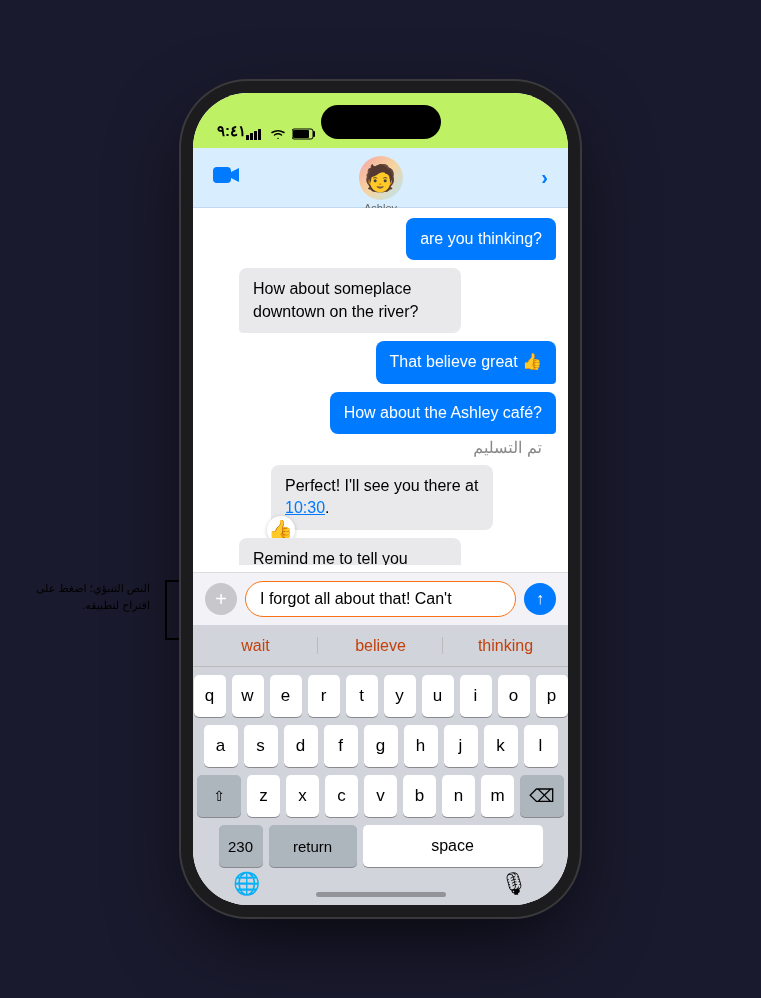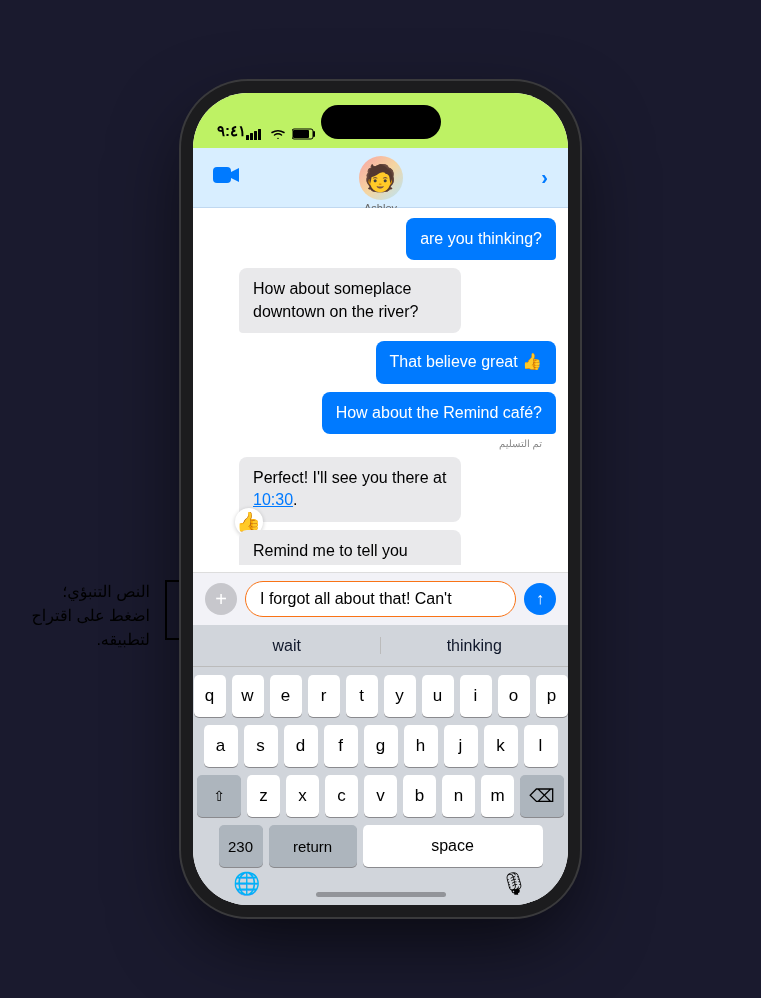--- a/index.html
+++ b/index.html
@@ -22,21 +22,21 @@
       align-items: center;
     }
 
     .annotation {
       position: absolute;
       left: 20px;
       top: 580px;
       text-align: right;
       direction: rtl;
       color: #000;
-      font-size: 16px;
+      font-size: 11px;
       line-height: 1.5;
       width: 130px;
     }
 
     .bracket {
       position: absolute;
       left: 165px;
       top: 580px;
       width: 20px;
       height: 60px;
@@ -217,21 +217,21 @@
     }
 
     .bubble.outgoing {
       background: #007aff;
       color: #fff;
       border-bottom-right-radius: 4px;
     }
 
     .delivered-text {
       text-align: right;
-      font-size: 10px;
+      font-size: 16px;
       color: #888;
       padding-right: 14px;
       margin-top: -4px;
     }
 
     .tapback {
       position: absolute;
       bottom: -14px;
       left: -4px;
       font-size: 20px;
@@ -312,21 +312,21 @@
       display: flex;
       align-items: center;
       justify-content: space-around;
       border-bottom: 1px solid #bbb;
     }
 
     .pred-word {
       flex: 1;
       text-align: center;
       font-size: 16px;
-      color: #0f172a;
+      color: #c2410c;
       padding: 8px 0;
       position: relative;
     }
 
     .pred-word:not(:last-child)::after {
       content: '';
       position: absolute;
       right: 0;
       top: 25%;
       height: 50%;
@@ -489,28 +489,28 @@
       </div>
 
       <div class="message-row outgoing">
         <div class="bubble outgoing">
           <span>That believe great 👍</span>
         </div>
       </div>
 
       <div class="message-row outgoing">
         <div class="bubble outgoing">
-          <span>How about the Remind café?</span>
+          <span>How about the Ashley café?</span>
         </div>
       </div>
 
       <div class="delivered-text">تم التسليم</div>
 
       <div class="message-row incoming">
-        <div class="bubble incoming" style="position:relative;">
+        <div class="bubble incoming" style="position:relative;margin-left:32px;">
           <span>Perfect! I'll see you there at <span class="link-text">10:30</span>.</span>
           <div class="tapback">👍</div>
         </div>
       </div>
 
       <div class="message-row incoming">
         <div class="bubble incoming">
           <span>Remind me to tell you about our trip to the mountains!</span>
         </div>
       </div>
@@ -524,20 +524,21 @@
       <div class="input-field">
         <span>I forgot all about that! Can't</span>
       </div>
       <div class="send-btn">
         <span>↑</span>
       </div>
     </div>
 
     <div class="predictive-bar">
       <div class="pred-word">wait</div>
+      <div class="pred-word">believe</div>
       <div class="pred-word">thinking</div>
     </div>
 
     <div class="keyboard">
 
       <div class="key-row">
         <div class="key">q</div>
         <div class="key">w</div>
         <div class="key">e</div>
         <div class="key">r</div>

